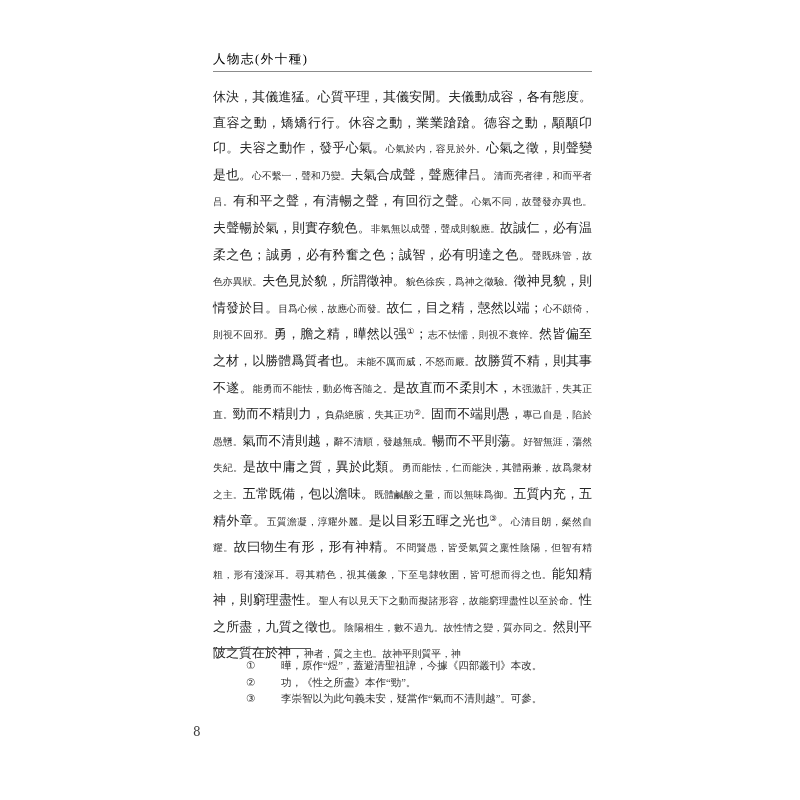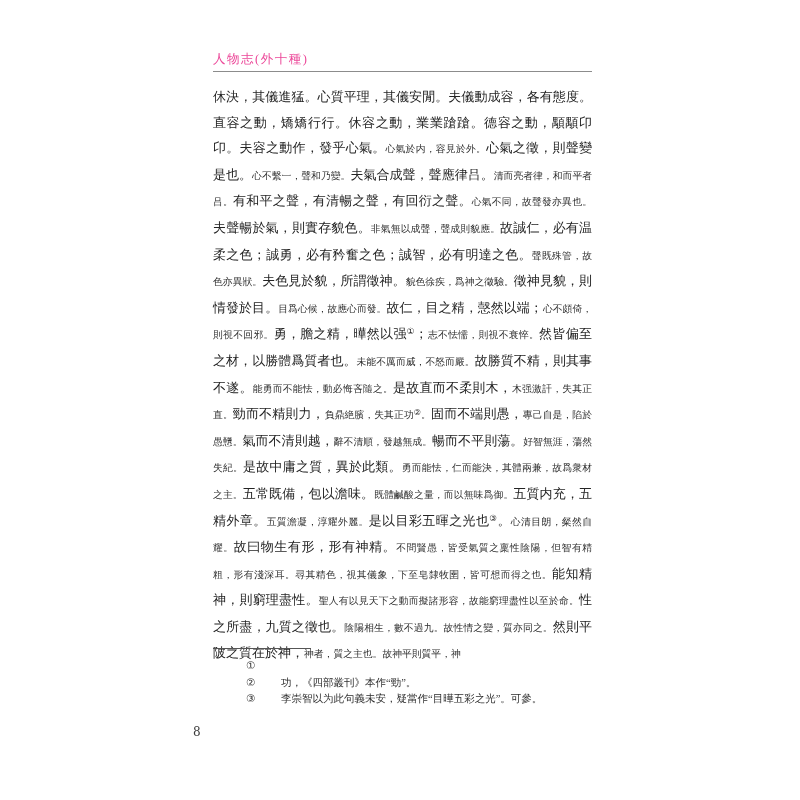--- a/index.html
+++ b/index.html
@@ -6,21 +6,21 @@
   .page {
     position:relative;
     width:800px; height:800px;
     background:#ffffff;
     font-family:"Liberation Serif","DejaVu Serif",serif;
     color:#262626;
     overflow:hidden;
   }
   .running-head {
     position:absolute; left:213px; top:51px;
-    font-size:12.5px; letter-spacing:1.5px; color:#ec4899;
+    font-size:12.5px; letter-spacing:1.5px; color:#000000;
   }
   .head-rule {
     position:absolute; left:213px; top:71px;
     width:379px; height:0;
     border-top:1.4px solid #8c8c8c;
   }
   .body-text {
     position:absolute; left:213px; top:84px;
     width:379px;
     text-align:justify;
@@ -71,27 +71,28 @@
 
   <div class="head-rule"></div>
 
   <div class="body-text"><span class="main">休決，其儀進猛。心質平理，其儀安閒。夫儀動成容，各有態度。直容之動，矯矯行行。休容之動，業業蹌蹌。德容之動，顒顒卬卬。夫容之動作，發乎心氣。</span><span class="note">心氣於内，容見於外。</span><span class="main">心氣之徵，則聲變是也。</span><span class="note">心不繫一，聲和乃變。</span><span class="main">夫氣合成聲，聲應律吕。</span><span class="note">清而亮者律，和而平者吕。</span><span class="main">有和平之聲，有清暢之聲，有回衍之聲。</span><span class="note">心氣不同，故聲發亦異也。</span><span class="main">夫聲暢於氣，則實存貌色。</span><span class="note">非氣無以成聲，聲成則貌應。</span><span class="main">故誠仁，必有温柔之色；誠勇，必有矜奮之色；誠智，必有明達之色。</span><span class="note">聲既殊管，故色亦異狀。</span><span class="main">夫色見於貌，所謂徵神。</span><span class="note">貌色徐疾，爲神之徵驗。</span><span class="main">徵神見貌，則情發於目。</span><span class="note">目爲心候，故應心而發。</span><span class="main">故仁，目之精，愨然以端；</span><span class="note">心不頗倚，則視不回邪。</span><span class="main">勇，膽之精，曄然以强</span><sup class="sup-main">①</sup><span class="main">；</span><span class="note">志不怯懦，則視不衰悴。</span><span class="main">然皆偏至之材，以勝體爲質者也。</span><span class="note">未能不厲而威，不怒而嚴。</span><span class="main">故勝質不精，則其事不遂。</span><span class="note">能勇而不能怯，動必悔吝隨之。</span><span class="main">是故直而不柔則木，</span><span class="note">木强激訐，失其正直。</span><span class="main">勁而不精則力，</span><span class="note">負鼎絶臏，失其正功</span><sup class="sup-note">②</sup><span class="note">。</span><span class="main">固而不端則愚，</span><span class="note">專己自是，陷於愚戇。</span><span class="main">氣而不清則越，</span><span class="note">辭不清順，發越無成。</span><span class="main">暢而不平則蕩。</span><span class="note">好智無涯，蕩然失紀。</span><span class="main">是故中庸之質，異於此類。</span><span class="note">勇而能怯，仁而能決，其體兩兼，故爲衆材之主。</span><span class="main">五常既備，包以澹味。</span><span class="note">既體鹹酸之量，而以無味爲御。</span><span class="main">五質内充，五精外章。</span><span class="note">五質澹凝，淳耀外麗。</span><span class="main">是以目彩五暉之光也</span><sup class="sup-main">③</sup><span class="main">。</span><span class="note">心清目朗，粲然自耀。</span><span class="main">故曰物生有形，形有神精。</span><span class="note">不問賢愚，皆受氣質之稟性陰陽，但智有精粗，形有淺深耳。尋其精色，視其儀象，下至皂隸牧圉，皆可想而得之也。</span><span class="main">能知精神，則窮理盡性。</span><span class="note">聖人有以見天下之動而擬諸形容，故能窮理盡性以至於命。</span><span class="main">性之所盡，九質之徵也。</span><span class="note">陰陽相生，數不過九。故性情之變，質亦同之。</span><span class="main">然則平陂之質在於神，</span><span class="note">神者，質之主也。故神平則質平，神</span></div>
 
   <div class="footnotes">
     <div class="fn-rule"></div>
     <div id="fn-list">
         <div class="fn-item">
           <span class="fn-marker">①</span>
+          <span class="fn-text">曄，原作“煜”，蓋避清聖祖諱，今據《四部叢刊》本改。</span>
         </div>
         <div class="fn-item">
           <span class="fn-marker">②</span>
-          <span class="fn-text">功，《四部叢刊》本作“勁”。</span>
+          <span class="fn-text">功，《性之所盡》本作“勁”。</span>
         </div>
         <div class="fn-item">
           <span class="fn-marker">③</span>
-          <span class="fn-text">李崇智以为此句義未安，疑當作“目曄五彩之光”。可參。</span>
+          <span class="fn-text">李崇智以为此句義未安，疑當作“氣而不清則越”。可參。</span>
         </div>
       </div>
   </div>
 
   <div class="page-number">8</div>
 
 </div>
 
 </body></html>

